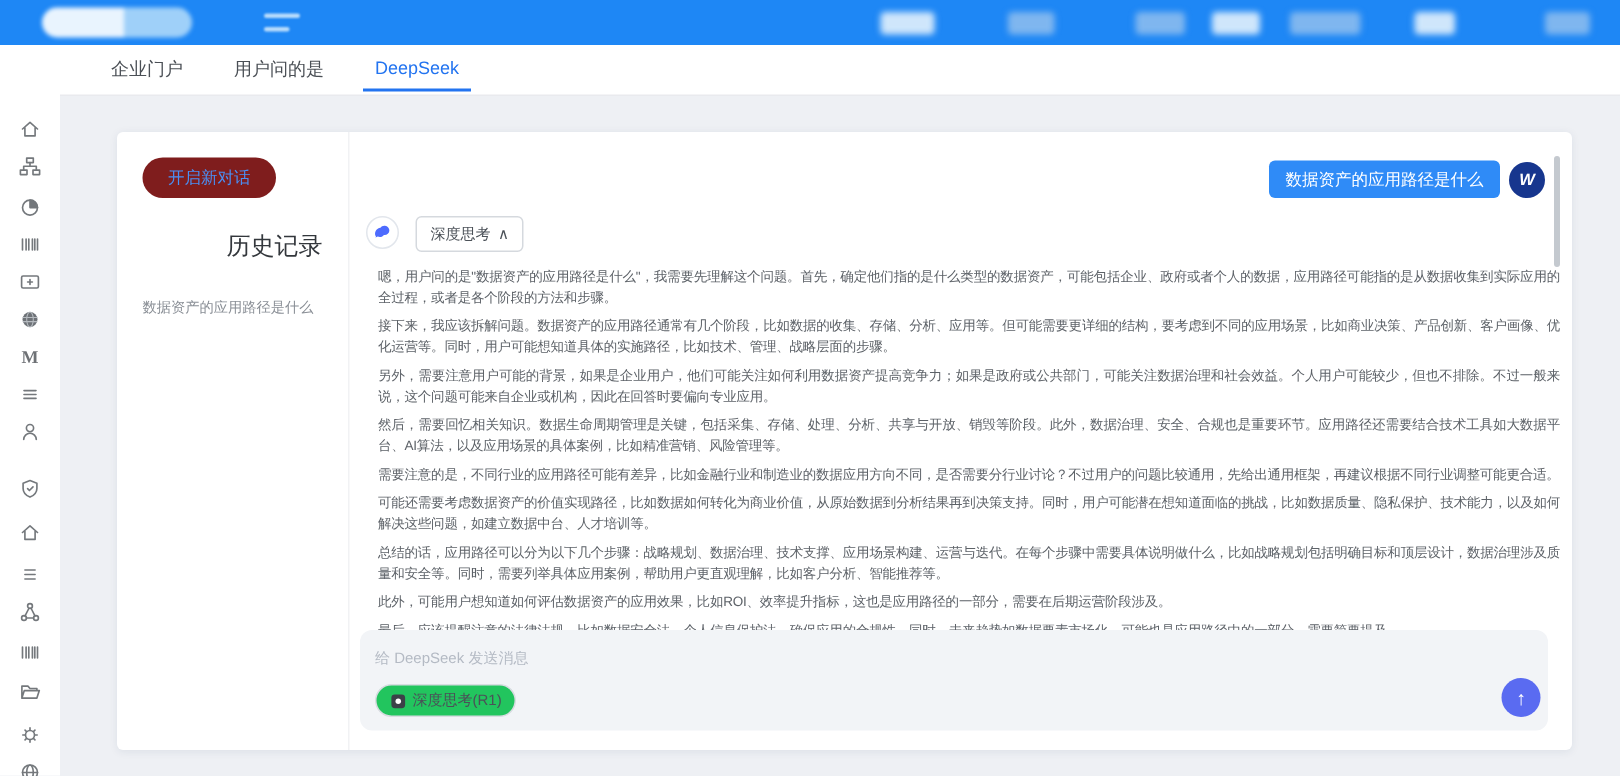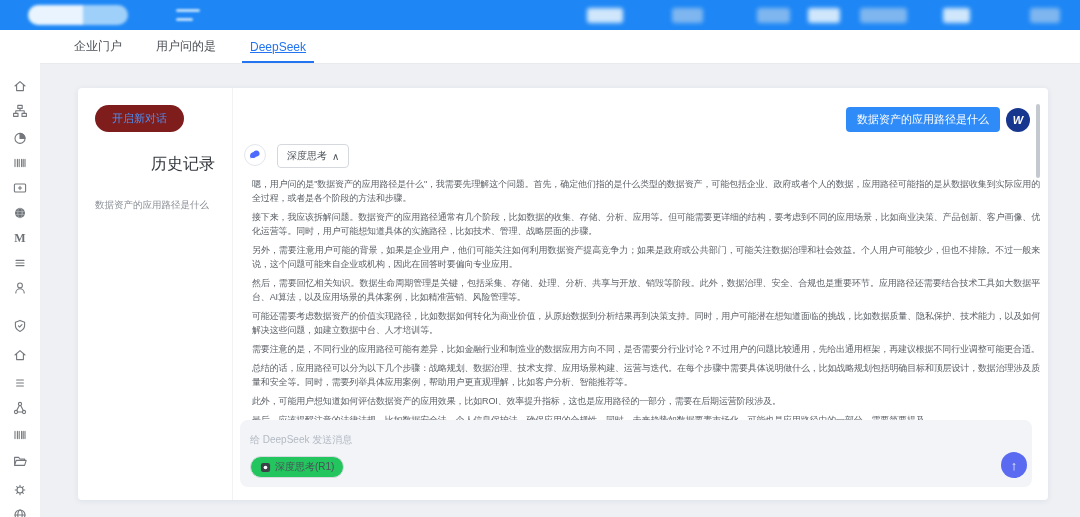--- a/index.html
+++ b/index.html
@@ -12,24 +12,24 @@
     background:linear-gradient(90deg,#e9f4fe 0 55%,#9fd0f9 55% 100%); filter:blur(1.5px); }
   .burger { position:absolute; left:176px; top:9px; }
   .burger i { display:block; height:3px; background:#b9dcfb; border-radius:2px; filter:blur(.8px); }
   .burger i:nth-child(1){ width:24px; margin-bottom:6px; }
   .burger i:nth-child(2){ width:17px; }
   .nav-blob { position:absolute; top:8px; height:15px; border-radius:3px; filter:blur(2px); }
   .nav-blob.lt { background:#cfe6fb; } .nav-blob.md { background:#7fb6ef; }
 
   
   .tabbar { position:absolute; left:0; top:30px; width:1080px; height:34px; background:#fff;
-    border-bottom:1px solid #e9eaee; z-index:20; display:flex; align-items:center; padding-left:72px; }
+    border-bottom:1px solid #e9eaee; z-index:20; display:flex; align-items:flex-start; padding-left:72px; }
   .tab { font-size:12px; color:#4a4f55; margin-right:30px; cursor:pointer; position:relative;
     padding:8px 2px; white-space:nowrap; }
-  .tab.active { color:#2374f0;text-decoration:underline; }
+  .tab.active { color:#2374f0; }
   .tab.active::after { content:""; position:absolute; left:-6px; right:-6px; bottom:-1px;
     height:2px; background:#2374f0; }
 
   
   .rail { position:absolute; left:0; top:30px; width:40px; height:487px; background:#fff; z-index:25; }
   .ric { position:absolute; left:12px; width:16px; height:16px; cursor:pointer; }
   .ric svg { width:16px; height:16px; stroke:#5c6166; fill:none; stroke-width:1.1;
     stroke-linecap:round; stroke-linejoin:round; opacity:.85; }
   .ric svg text { stroke:none; fill:#55595e; font-family:"Liberation Serif",serif; font-weight:bold; }
 
@@ -198,22 +198,22 @@
       </div>
       <div class="thought-toggle">
         <span>深度思考</span>
         <span>∧</span>
       </div>
       <div class="paras">
         <p>嗯，用户问的是"数据资产的应用路径是什么"，我需要先理解这个问题。首先，确定他们指的是什么类型的数据资产，可能包括企业、政府或者个人的数据，应用路径可能指的是从数据收集到实际应用的全过程，或者是各个阶段的方法和步骤。</p>
         <p>接下来，我应该拆解问题。数据资产的应用路径通常有几个阶段，比如数据的收集、存储、分析、应用等。但可能需要更详细的结构，要考虑到不同的应用场景，比如商业决策、产品创新、客户画像、优化运营等。同时，用户可能想知道具体的实施路径，比如技术、管理、战略层面的步骤。</p>
         <p>另外，需要注意用户可能的背景，如果是企业用户，他们可能关注如何利用数据资产提高竞争力；如果是政府或公共部门，可能关注数据治理和社会效益。个人用户可能较少，但也不排除。不过一般来说，这个问题可能来自企业或机构，因此在回答时要偏向专业应用。</p>
         <p>然后，需要回忆相关知识。数据生命周期管理是关键，包括采集、存储、处理、分析、共享与开放、销毁等阶段。此外，数据治理、安全、合规也是重要环节。应用路径还需要结合技术工具如大数据平台、AI算法，以及应用场景的具体案例，比如精准营销、风险管理等。</p>
+        <p>需要注意的是，不同行业的应用路径可能有差异，比如金融行业和制造业的数据应用方向不同，是否需要分行业讨论？不过用户的问题比较通用，先给出通用框架，再建议根据不同行业调整可能更合适。</p>
         <p>可能还需要考虑数据资产的价值实现路径，比如数据如何转化为商业价值，从原始数据到分析结果再到决策支持。同时，用户可能潜在想知道面临的挑战，比如数据质量、隐私保护、技术能力，以及如何解决这些问题，如建立数据中台、人才培训等。</p>
-        <p>需要注意的是，不同行业的应用路径可能有差异，比如金融行业和制造业的数据应用方向不同，是否需要分行业讨论？不过用户的问题比较通用，先给出通用框架，再建议根据不同行业调整可能更合适。</p>
         <p>总结的话，应用路径可以分为以下几个步骤：战略规划、数据治理、技术支撑、应用场景构建、运营与迭代。在每个步骤中需要具体说明做什么，比如战略规划包括明确目标和顶层设计，数据治理涉及质量和安全等。同时，需要列举具体应用案例，帮助用户更直观理解，比如客户分析、智能推荐等。</p>
         <p>此外，可能用户想知道如何评估数据资产的应用效果，比如ROI、效率提升指标，这也是应用路径的一部分，需要在后期运营阶段涉及。</p>
         <p>最后，应该提醒注意的法律法规，比如数据安全法、个人信息保护法，确保应用的合规性。同时，未来趋势如数据要素市场化，可能也是应用路径中的一部分，需要简要提及。</p>
 
       </div>
     </div>
   </div>
 
   <div class="vscroll"></div>
 

